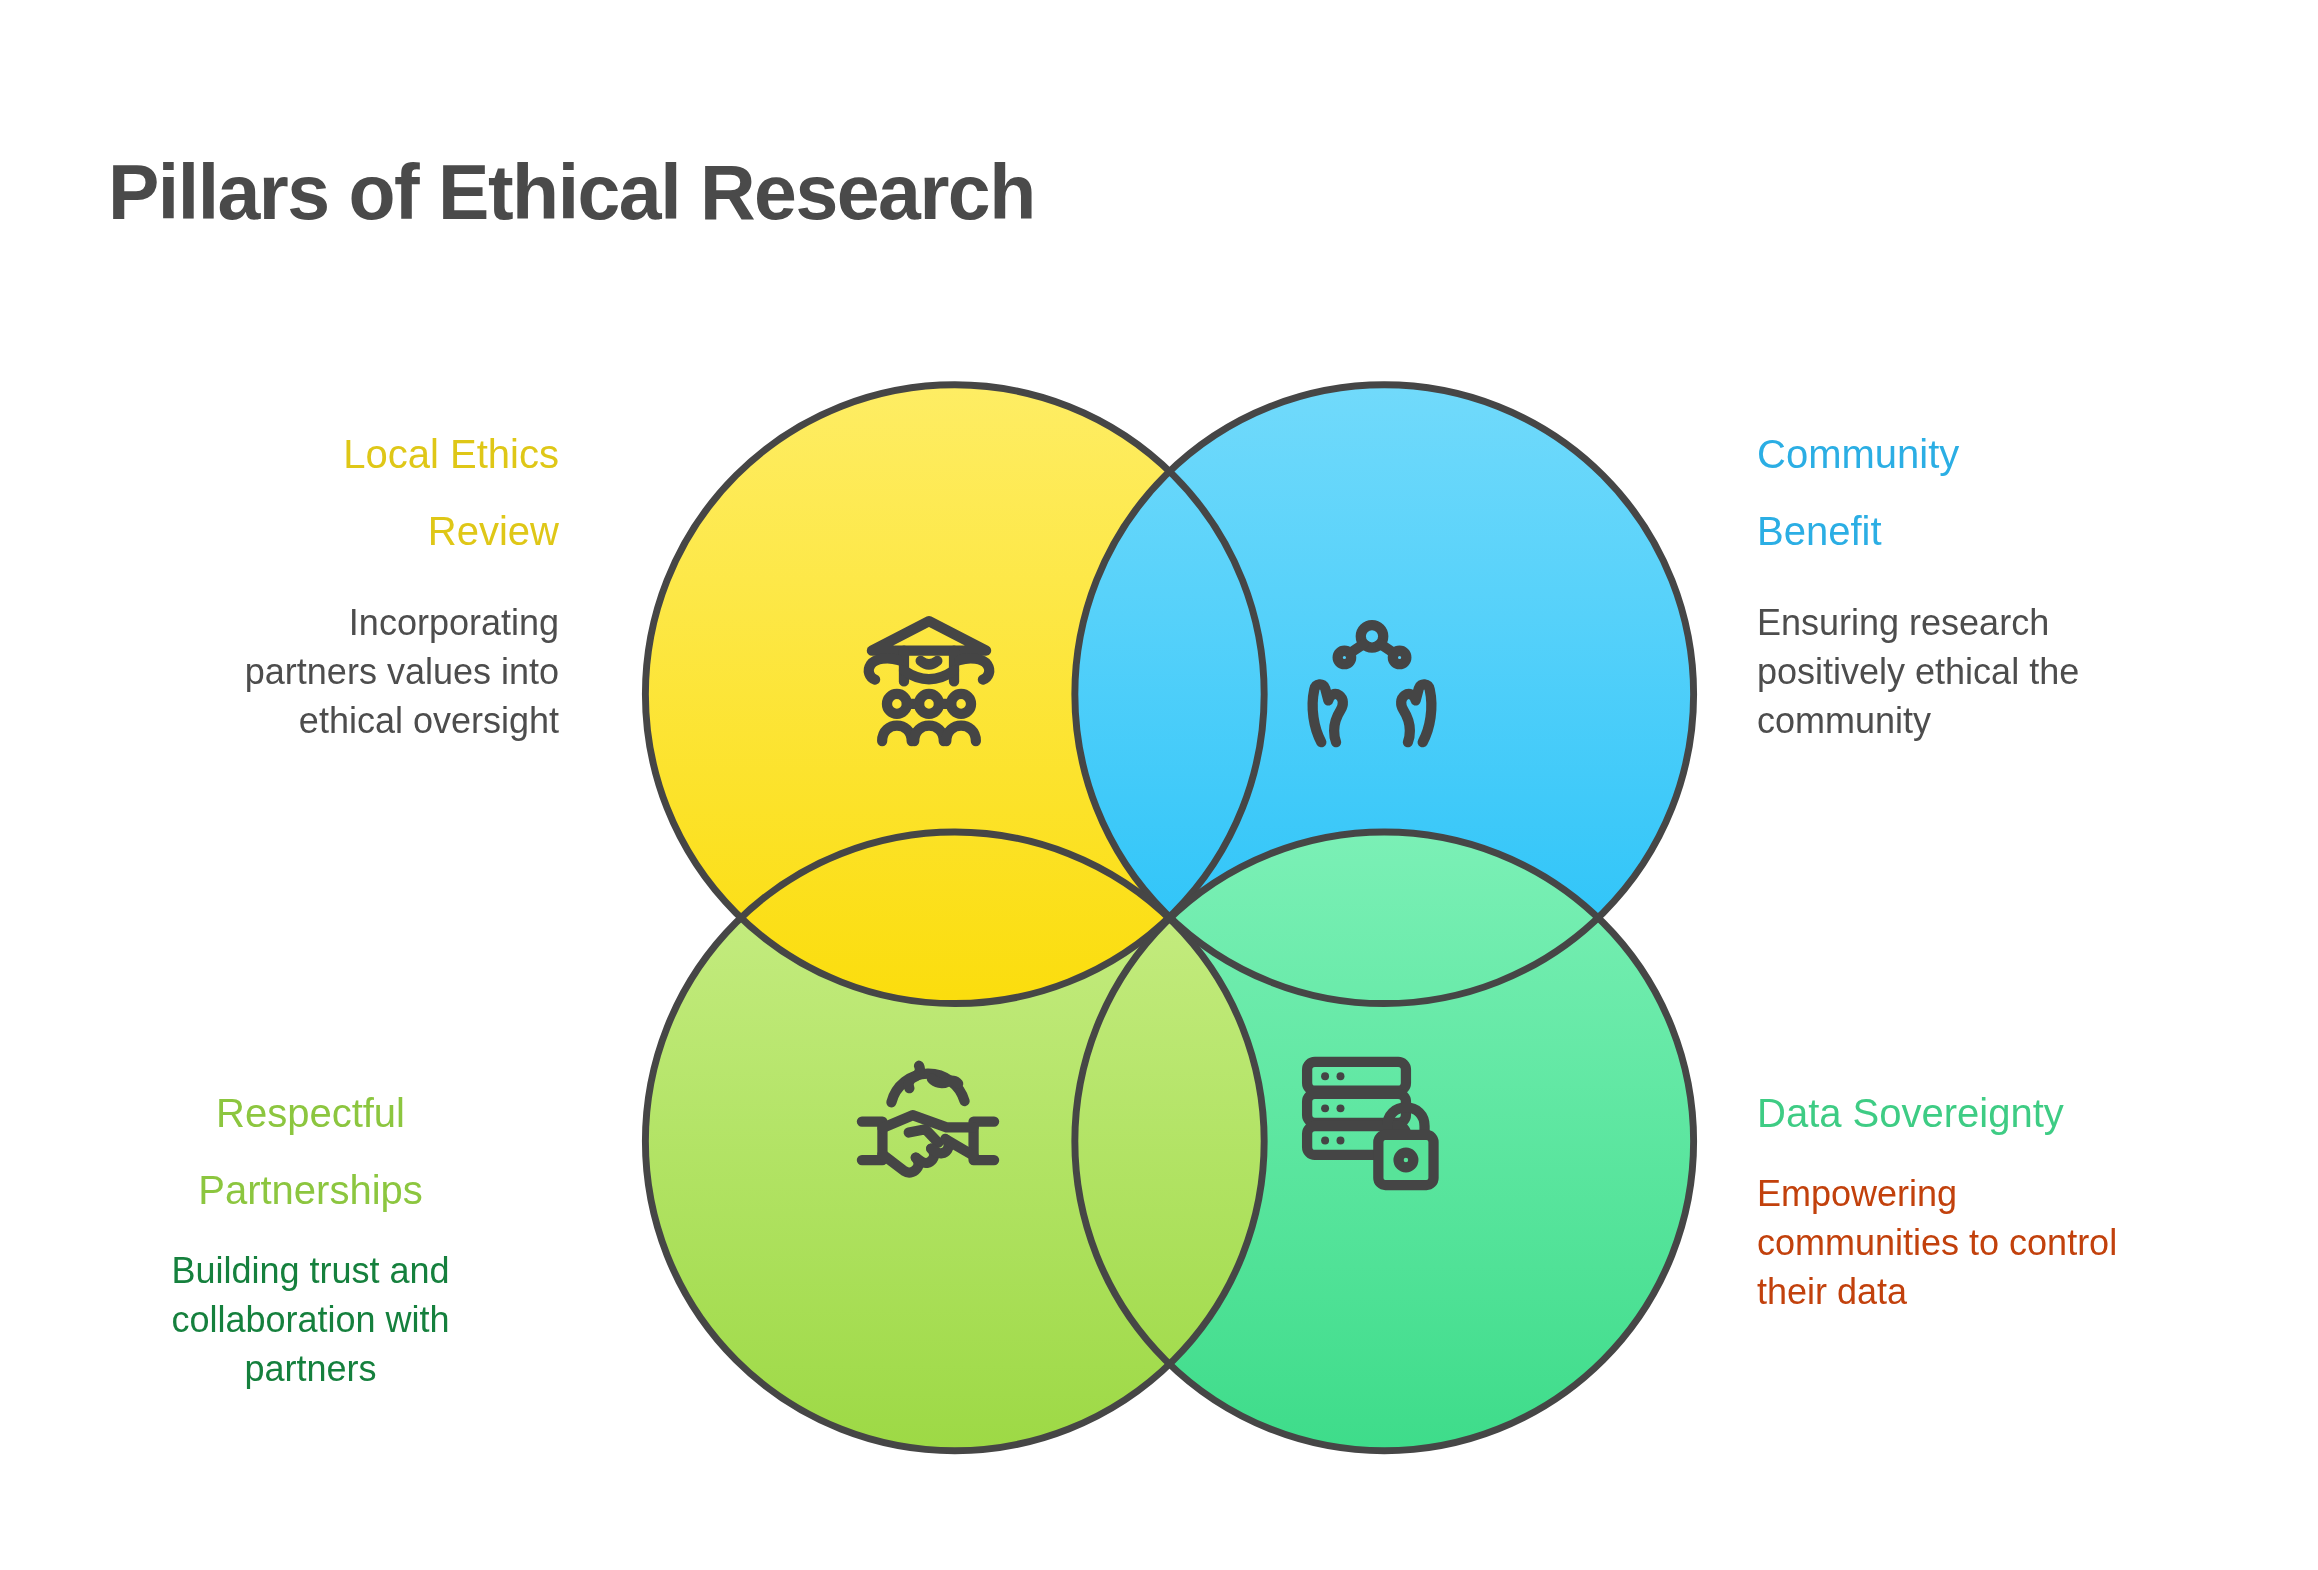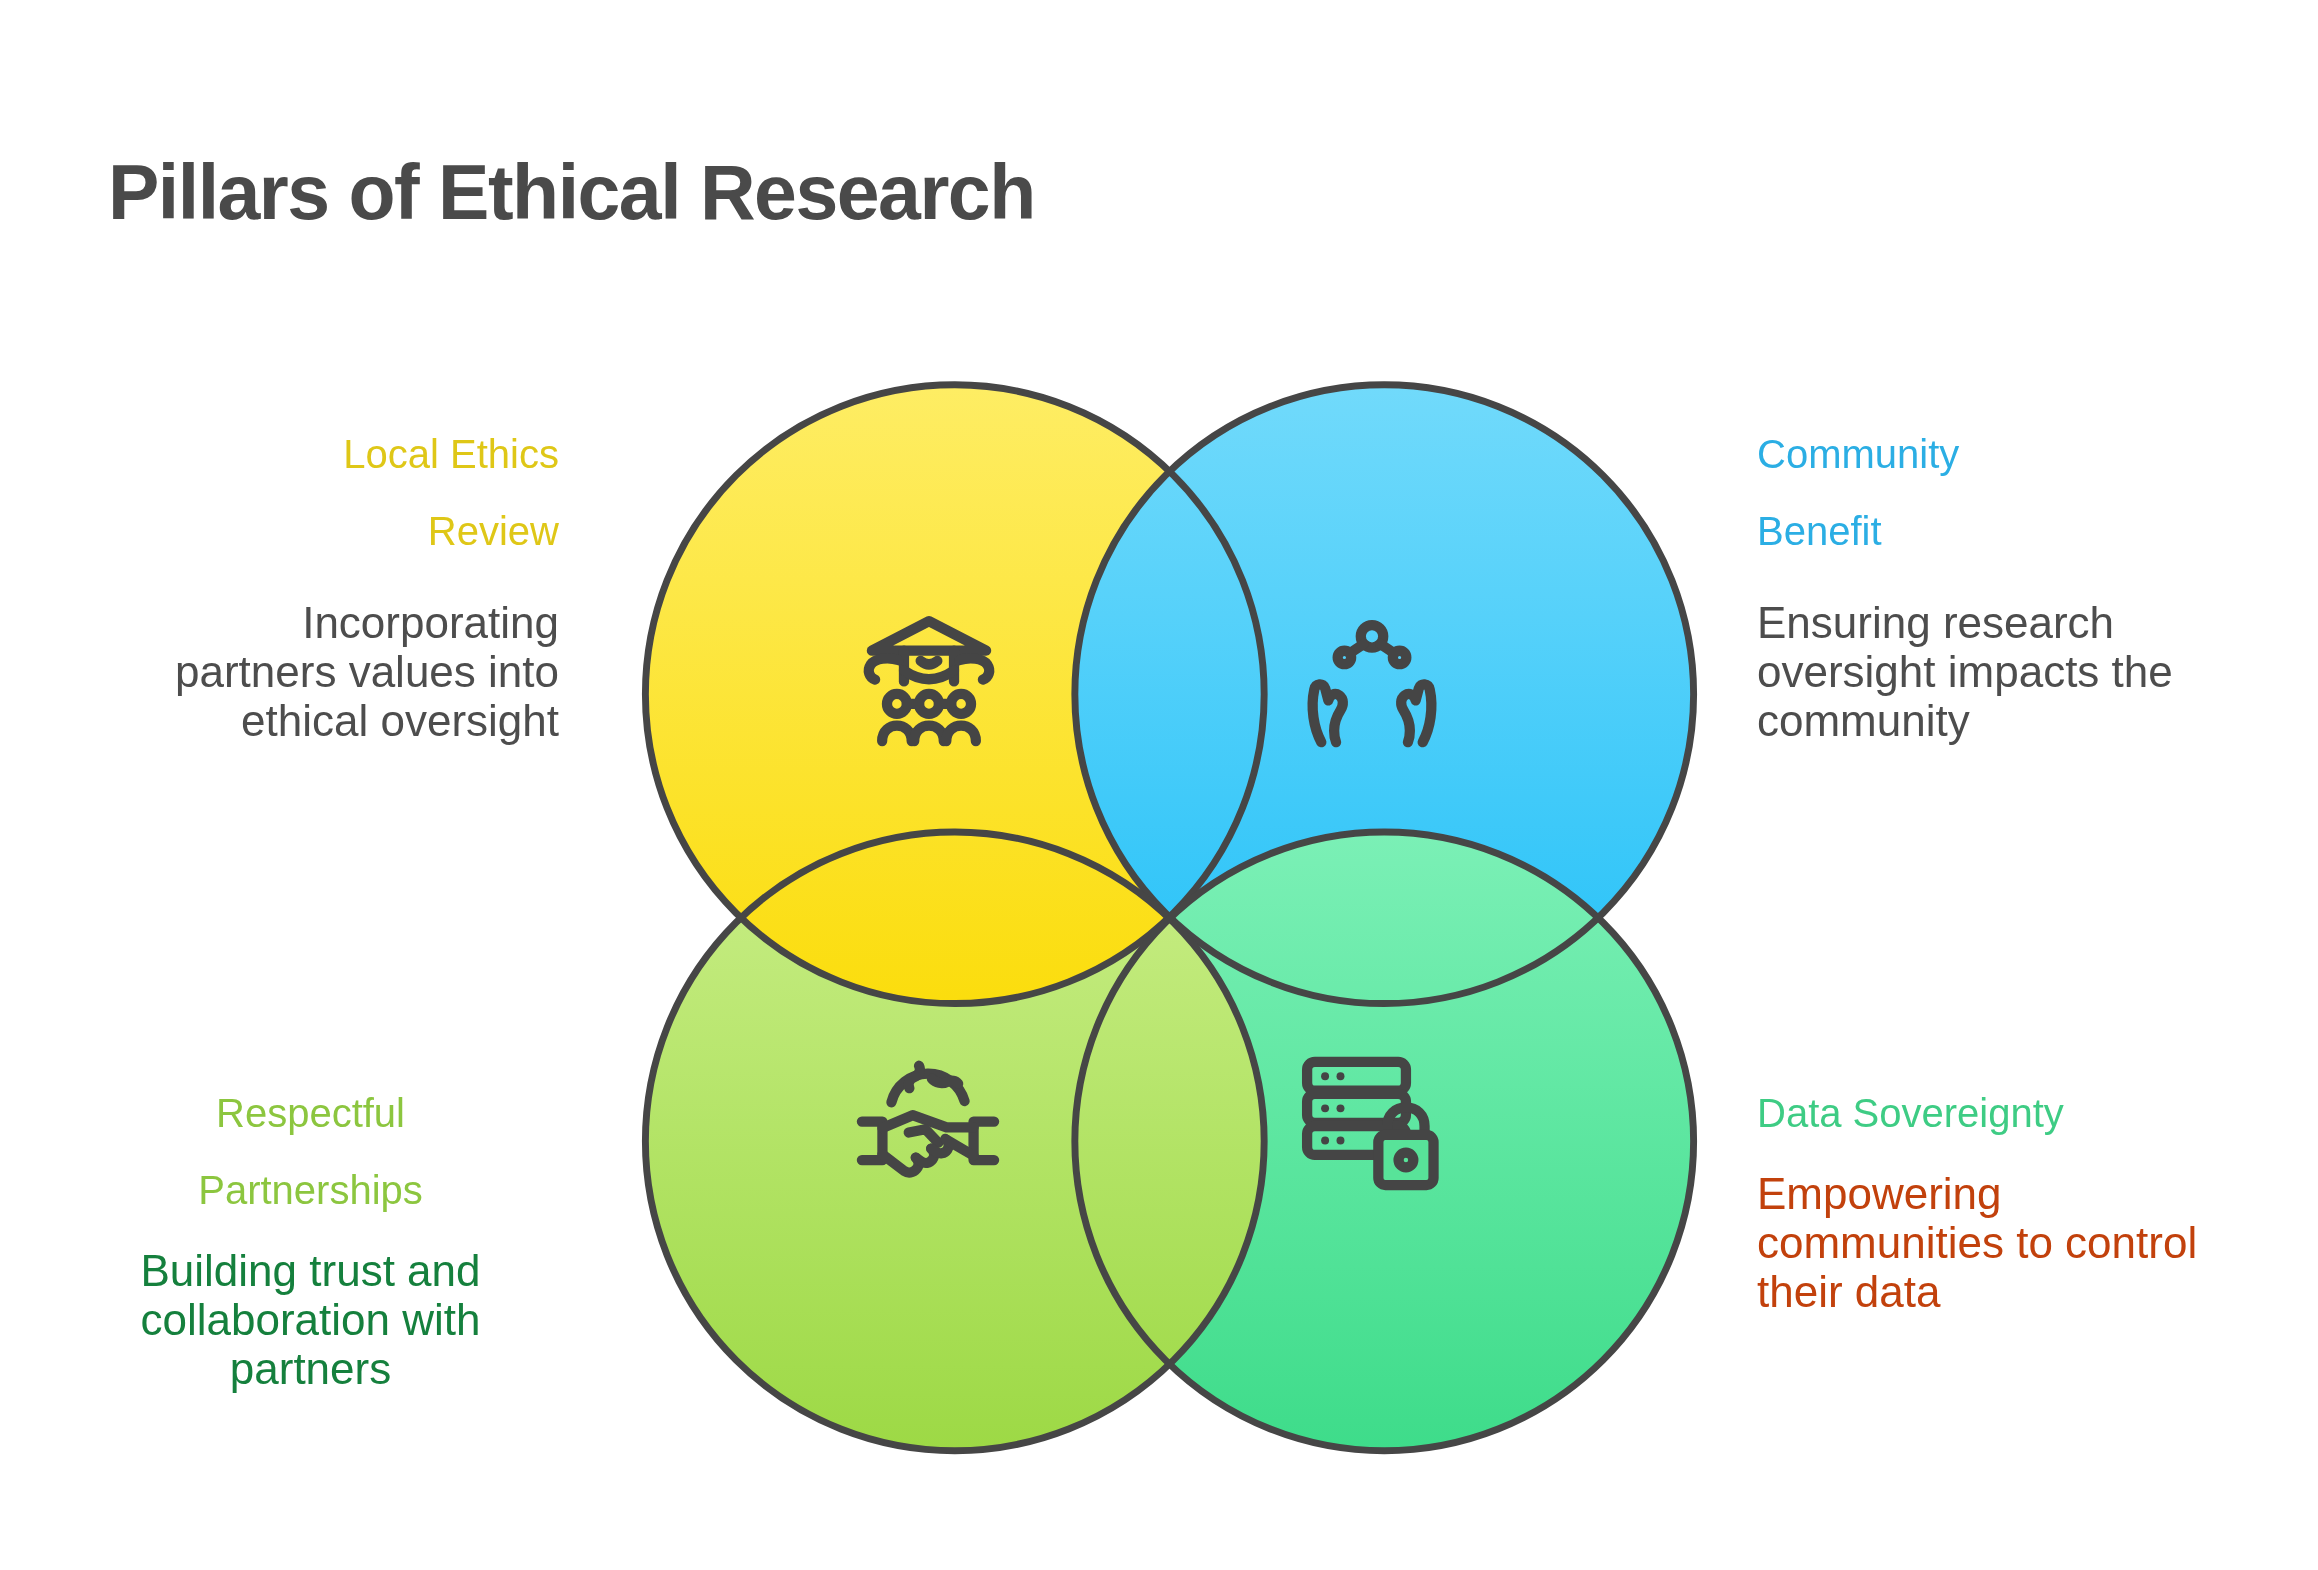--- a/index.html
+++ b/index.html
@@ -13,21 +13,21 @@
   }
   .venn{position:absolute;left:0;top:0;width:2319px;height:1570px;}
   .icon{position:absolute;width:154px;height:154px;}
   .icon-tl{left:852px;top:607px;}
   .icon-tr{left:1295px;top:610px;}
   .icon-bl{left:851px;top:1051px;}
   .icon-br{left:1293px;top:1049px;}
   .pillar{position:absolute;}
   .pillar .hline{font-size:40px;line-height:77px;white-space:nowrap;}
   .pillar .desc{margin-top:28px;}
-  .pillar .dline{font-size:44px;line-height:49px;white-space:nowrap;}
+  .pillar .dline{font-size:36px;line-height:49px;white-space:nowrap;}
   .tl{left:62px;top:416px;width:497px;text-align:right;}
   .tr{left:1757px;top:416px;width:485px;text-align:left;}
   .bl{left:62px;top:1075px;width:497px;text-align:center;}
   .br{left:1757px;top:1075px;width:554px;text-align:left;}
   .bl .desc,.br .desc{margin-top:17px;}
 </style>
 </head>
 <body>
 
 <div class="stage">
@@ -150,21 +150,21 @@
     </div>
   </div>
 
   <div class="pillar tr">
     <div class="heading" style="color: rgb(43, 174, 228);">
       <div class="hline">Community</div>
       <div class="hline">Benefit</div>
     </div>
     <div class="desc" style="color: rgb(77, 77, 77);">
       <div class="dline">Ensuring research</div>
-      <div class="dline">oversight impacts the</div>
+      <div class="dline">positively ethical the</div>
       <div class="dline">community</div>
     </div>
   </div>
 
   <div class="pillar bl">
     <div class="heading" style="color: rgb(140, 198, 63);">
       <div class="hline">Respectful</div>
       <div class="hline">Partnerships</div>
     </div>
     <div class="desc" style="color: #15803d;">

